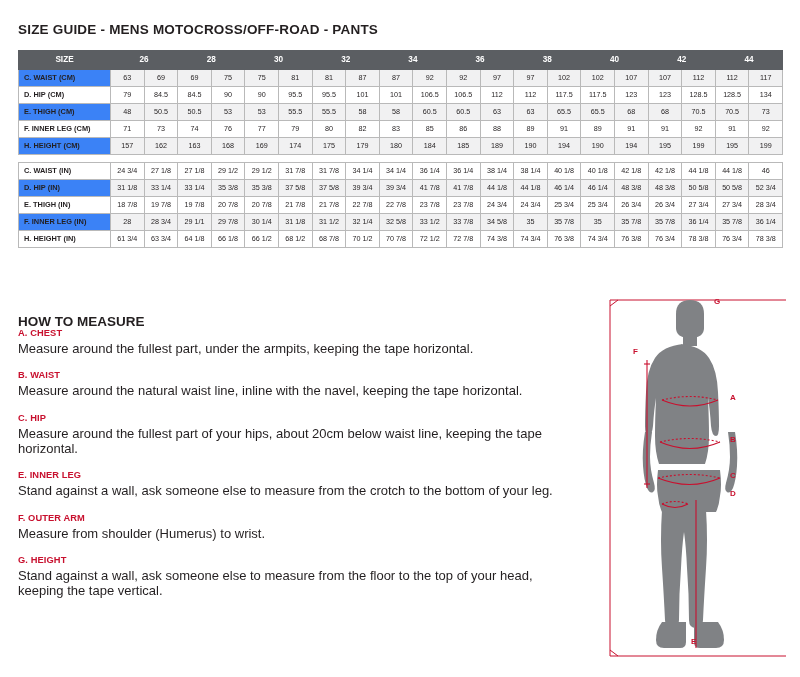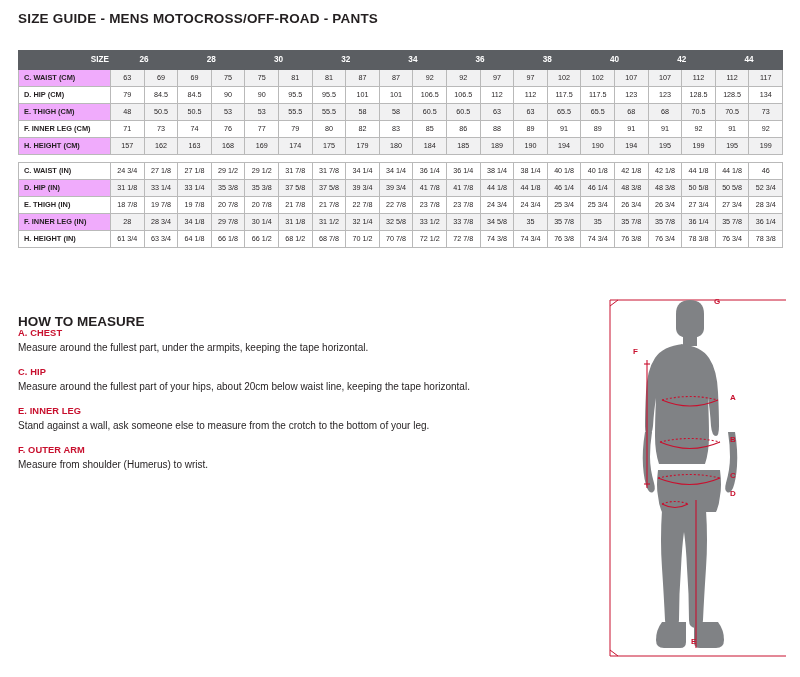--- a/index.html
+++ b/index.html
@@ -10,21 +10,21 @@
     background: #ffffff;
     font-family: "Liberation Sans", sans-serif;
     color: #231f20;
     overflow: hidden;
   }
   .page { position: relative; width: 800px; height: 677px; padding: 0; }
 
   
   .title-row {
     position: absolute;
-    left: 18px; top: 11px;
+    left: 18px; top: 22px;
     font-size: 13.5px;
     font-weight: bold;
     letter-spacing: 0.2px;
     white-space: nowrap;
   }
   .title-row .sg { color: #231f20; }
   .title-row .dash { color: #231f20; }
   .title-row .sub { color: #231f20; }
 
   
@@ -49,32 +49,32 @@
   }
   table.size thead th {
     background: #5b5e62;
     color: #ffffff;
     font-weight: bold;
     font-size: 8.2px;
     height: 19px;
     border: 1px solid #5b5e62;
   }
   table.size thead th.label-head {
-    text-align: right;
+    text-align: center;
     margin-top: 44px;
   }
   table.size td.rowlabel {
     text-align: left;
     font-weight: bold;
     font-size: 7.4px;
     padding-left: 5px;
     background: #ffffff;
   }
   table.size tr.alt td { background: #f1f1f2; }
-  table.size tr.alt td.rowlabel { background: #f0abfc; }
+  table.size tr.alt td.rowlabel { background: #3b82f6; }
   table.size tr.spacer td {
     border-left: 1px solid #ffffff;
     border-right: 1px solid #ffffff;
     border-top: 1px solid #b9b9b9;
     border-bottom: 1px solid #b9b9b9;
     height: 8px;
     background: #ffffff;
   }
 
   
@@ -92,21 +92,21 @@
   }
   .howto-item { margin-bottom: 13.5px; }
   .howto-item .head {
     font-size: 9.3px;
     font-weight: bold;
     color: #c8102e;
     margin-bottom: 4px;
     letter-spacing: 0.1px;
   }
   .howto-item .body {
-    font-size: 10px;
+    font-size: 13px;
     color: #231f20;
     line-height: 1.15;
   }
 
   
   .figure {
     position: absolute;
     left: 600px; top: 292px;
     width: 186px; height: 372px;
   }
@@ -348,21 +348,21 @@
             <td>26 3/4</td>
             <td>26 3/4</td>
             <td>27 3/4</td>
             <td>27 3/4</td>
             <td>28 3/4</td>
           </tr>
           <tr class="alt">
             <td class="rowlabel">F. INNER LEG (IN)</td>
             <td>28</td>
             <td>28 3/4</td>
-            <td>34 1/8</td>
+            <td>29 1/1</td>
             <td>29 7/8</td>
             <td>30 1/4</td>
             <td>31 1/8</td>
             <td>31 1/2</td>
             <td>32 1/4</td>
             <td>32 5/8</td>
             <td>33 1/2</td>
             <td>33 7/8</td>
             <td>34 5/8</td>
             <td>35</td>
@@ -401,30 +401,38 @@
     </table>
   </div>
 
   <div class="howto-title">HOW TO MEASURE</div>
   <div class="howto-list" id="howto-list">
       <div class="howto-item">
         <div class="head">A. CHEST</div>
         <div class="body">Measure around the fullest part, under the armpits, keeping the tape horizontal.</div>
       </div>
       <div class="howto-item">
+        <div class="head">B. WAIST</div>
+        <div class="body">Measure around the natural waist line, inline with the navel, keeping the tape horizontal.</div>
+      </div>
+      <div class="howto-item">
         <div class="head">C. HIP</div>
         <div class="body">Measure around the fullest part of your hips, about 20cm below waist line, keeping the tape horizontal.</div>
       </div>
       <div class="howto-item">
         <div class="head">E. INNER LEG</div>
         <div class="body">Stand against a wall, ask someone else to measure from the crotch to the bottom of your leg.</div>
       </div>
       <div class="howto-item">
         <div class="head">F. OUTER ARM</div>
         <div class="body">Measure from shoulder (Humerus) to wrist.</div>
+      </div>
+      <div class="howto-item">
+        <div class="head">G. HEIGHT</div>
+        <div class="body">Stand against a wall, ask someone else to measure from the floor to the top of your head, keeping the tape vertical.</div>
       </div>
     </div>
 
   <div class="figure">
     <svg width="186" height="372" viewBox="0 0 186 372" xmlns="http://www.w3.org/2000/svg">
 
       <g stroke="#c8102e" stroke-width="1" fill="none">
         <line x1="10" y1="8" x2="186" y2="8"></line>
         <line x1="10" y1="8" x2="10" y2="364"></line>
         <line x1="10" y1="364" x2="186" y2="364"></line>

